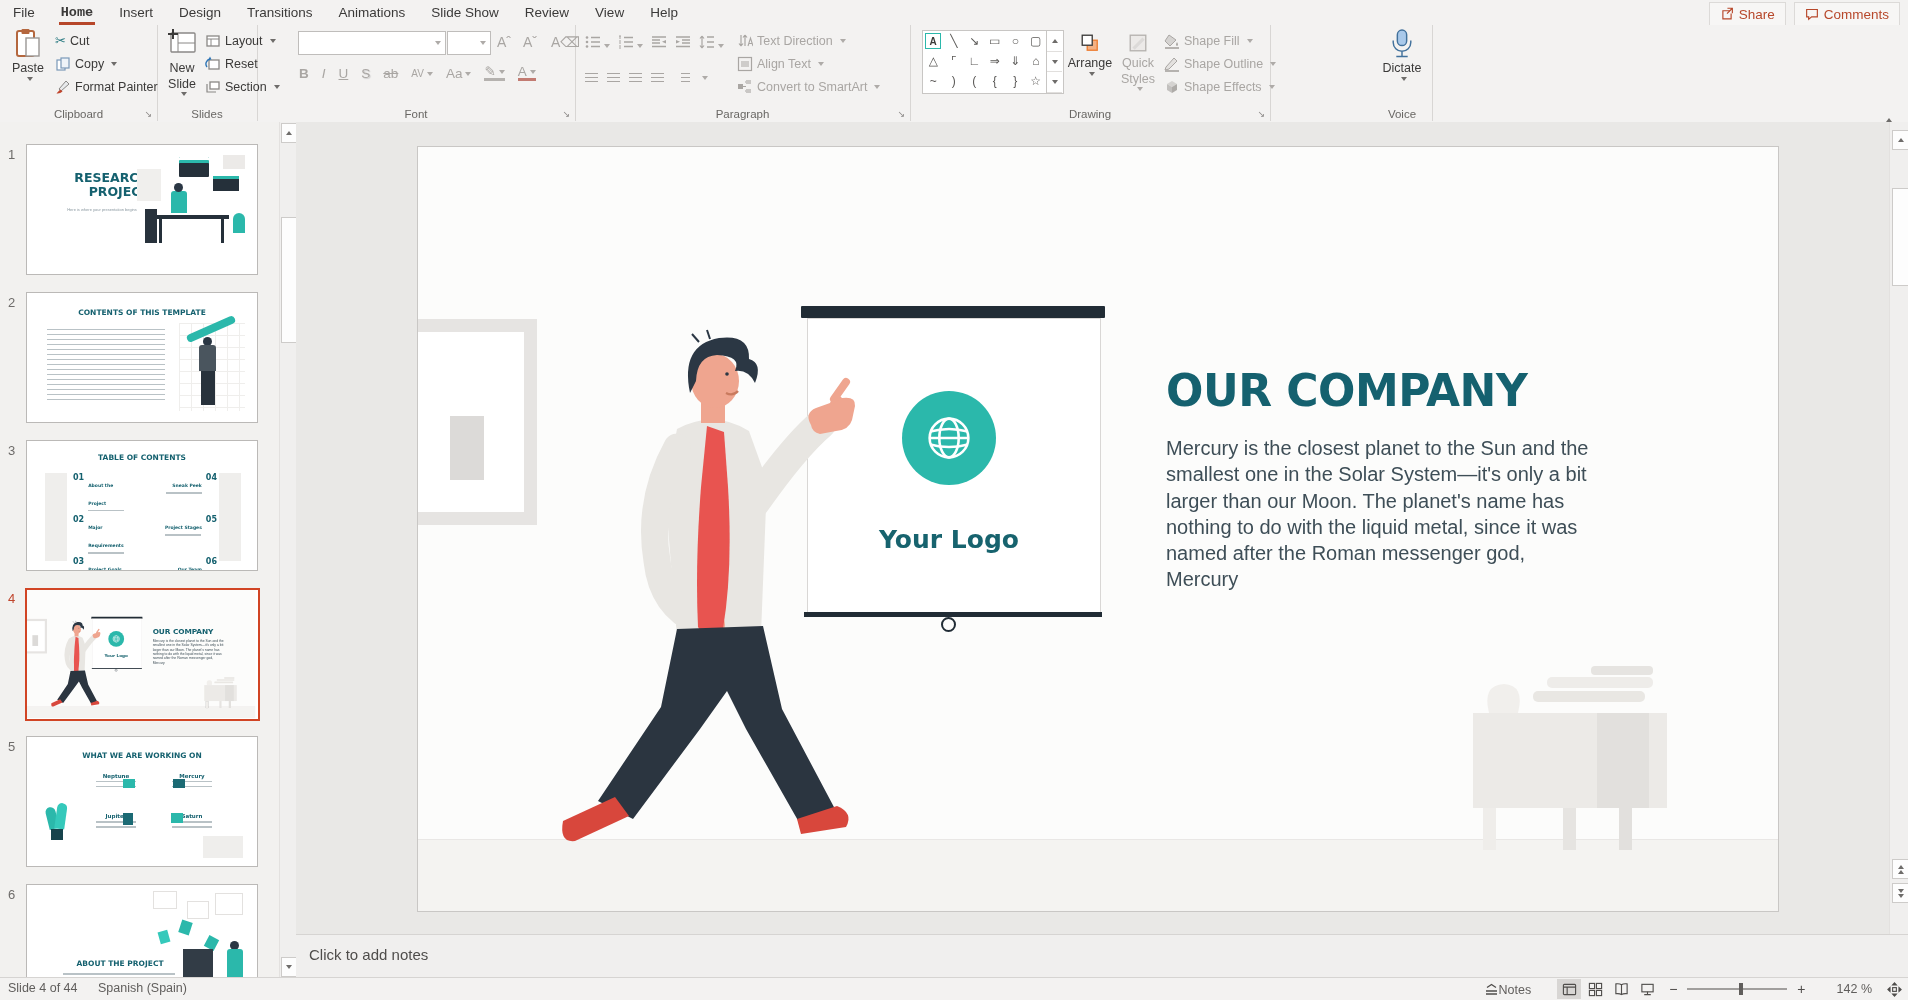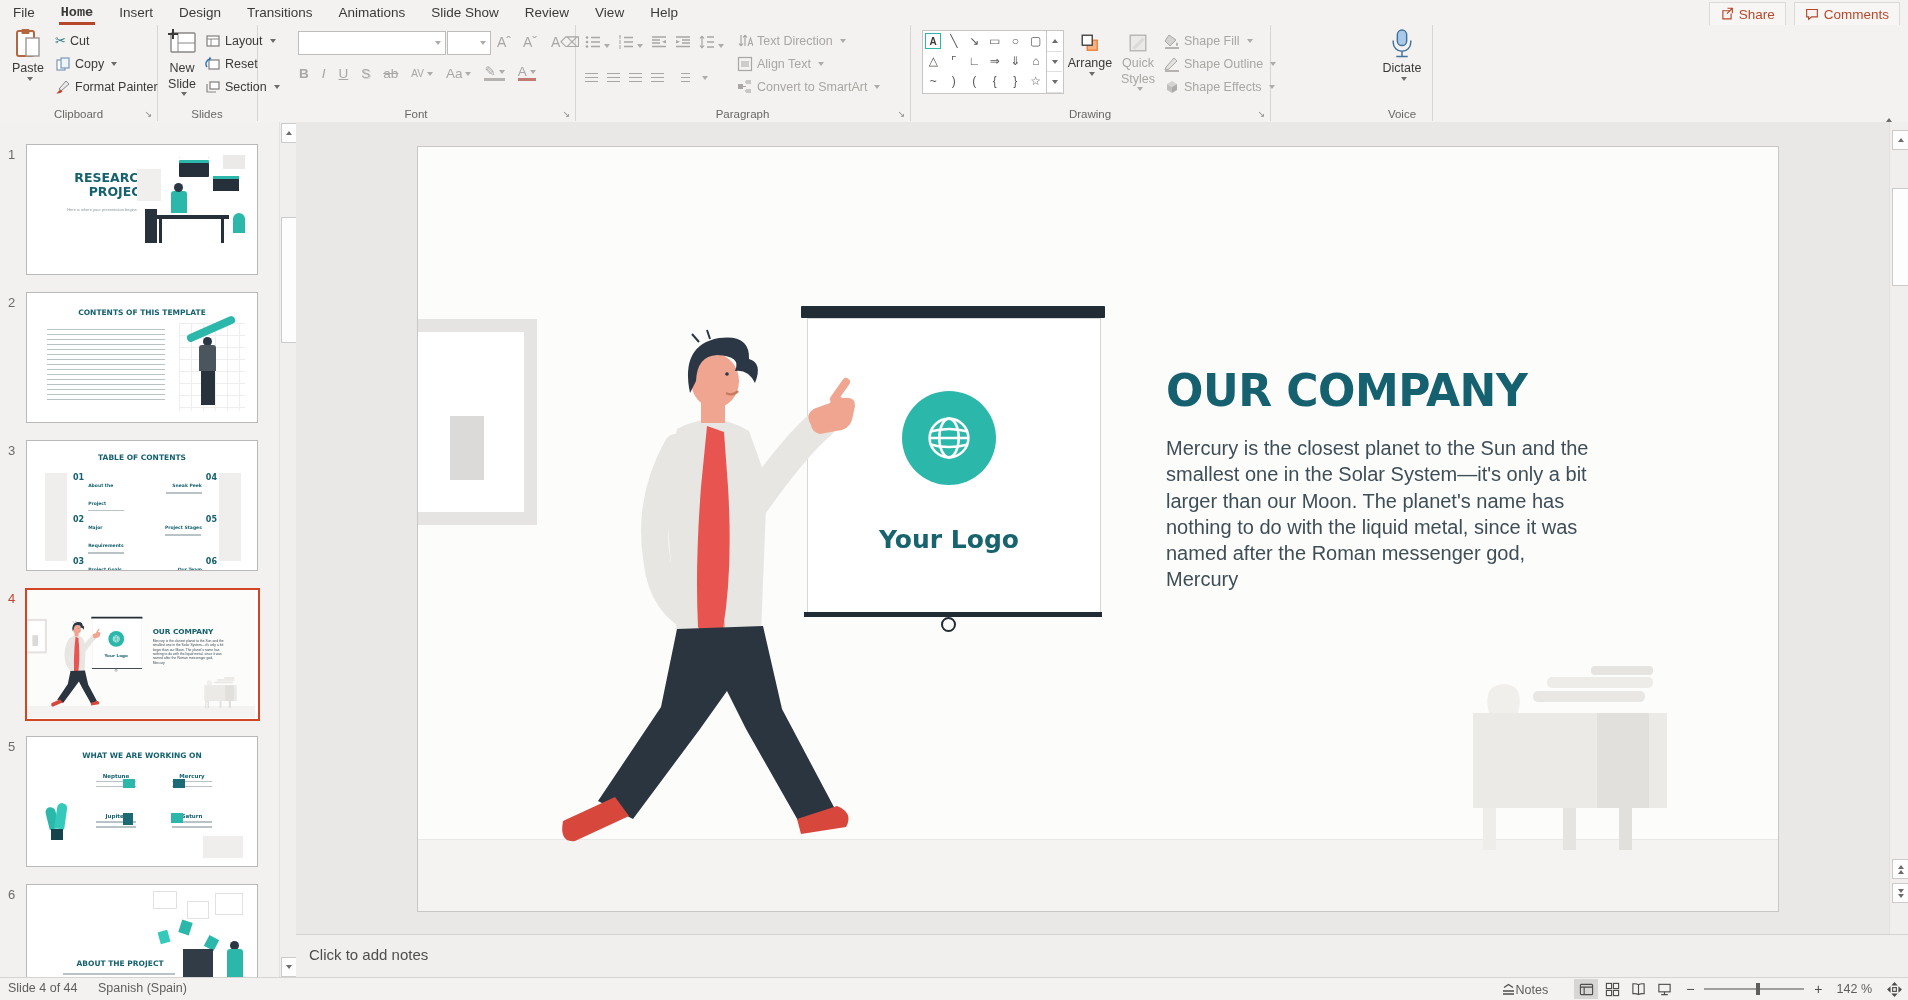--- a/index.html
+++ b/index.html
@@ -799,21 +799,21 @@
             <svg>
               <use href="#s-vshow"></use>
             </svg>
           </div>
       </div>
       <span class="zsign">−</span>
       <div id="zoomtrack">
           <div id="zoomthumb"></div>
         </div>
       <span class="zsign">+</span>
-      <span style="margin-left:4px">142 %</span>
+      <span style="margin-left:21px">142 %</span>
       <div class="vbtn">
           <svg>
             <use href="#s-fit"></use>
           </svg>
         </div>
     </div>
   </div>
 
 </div>
 

